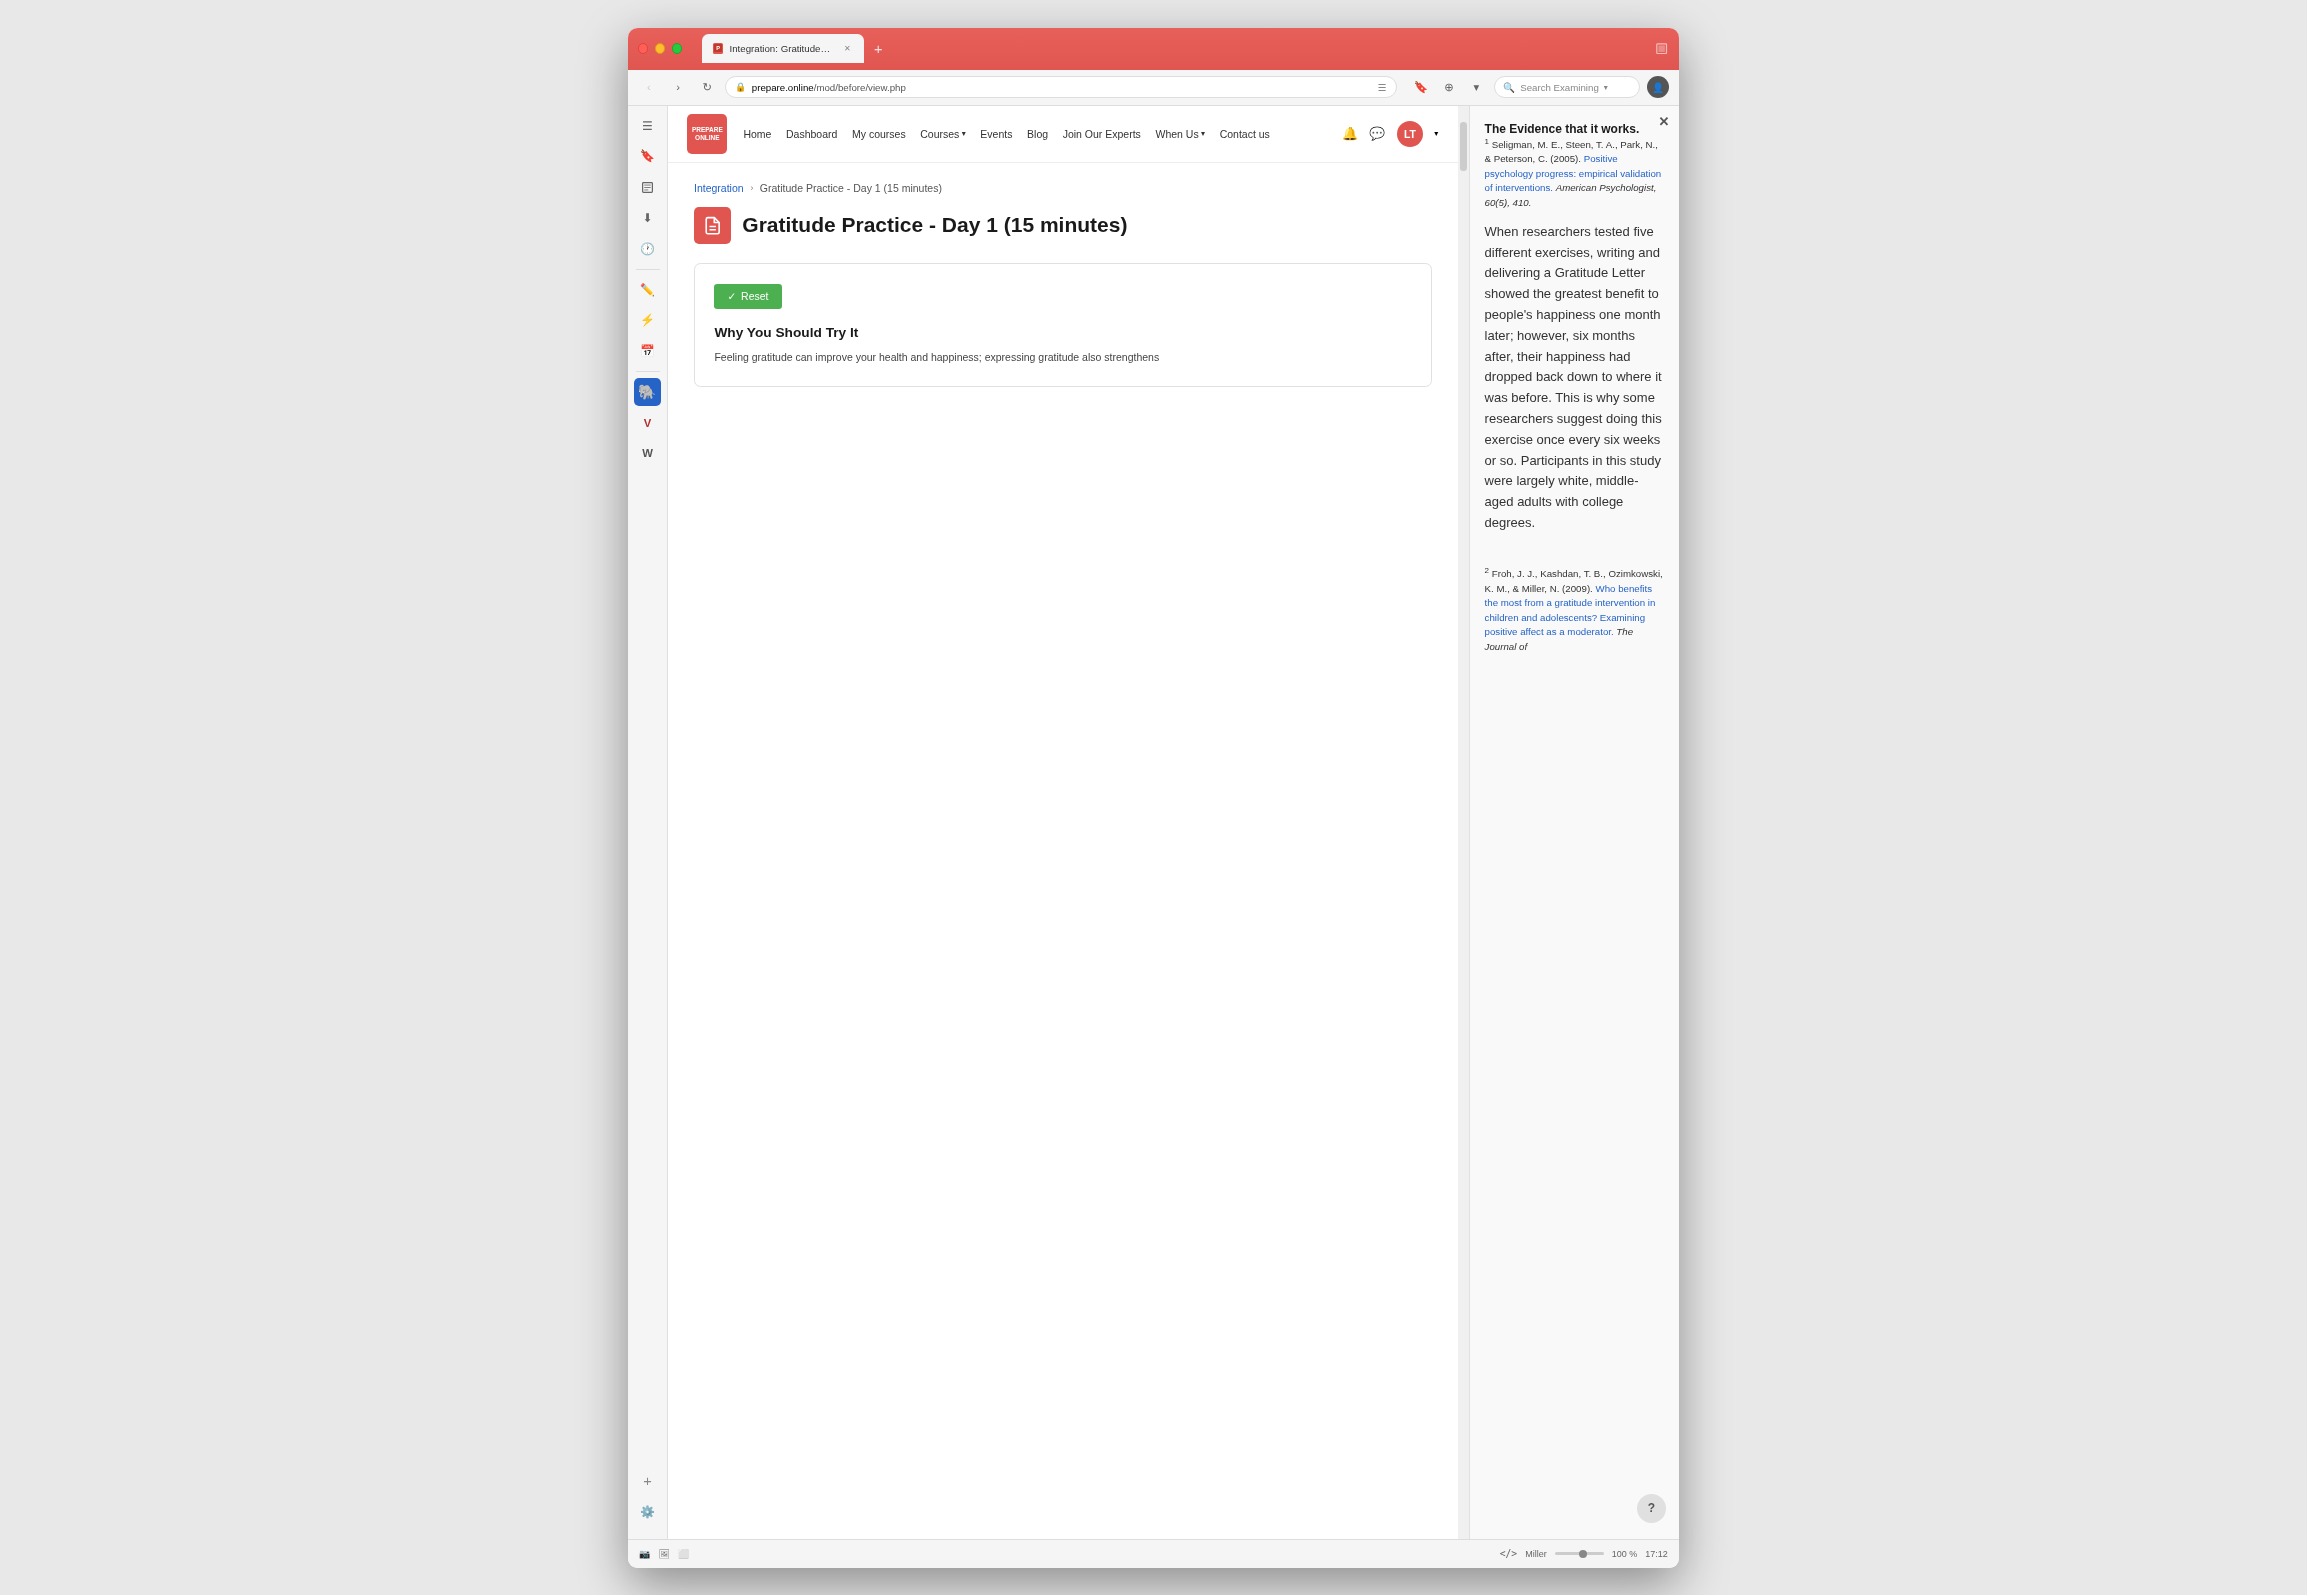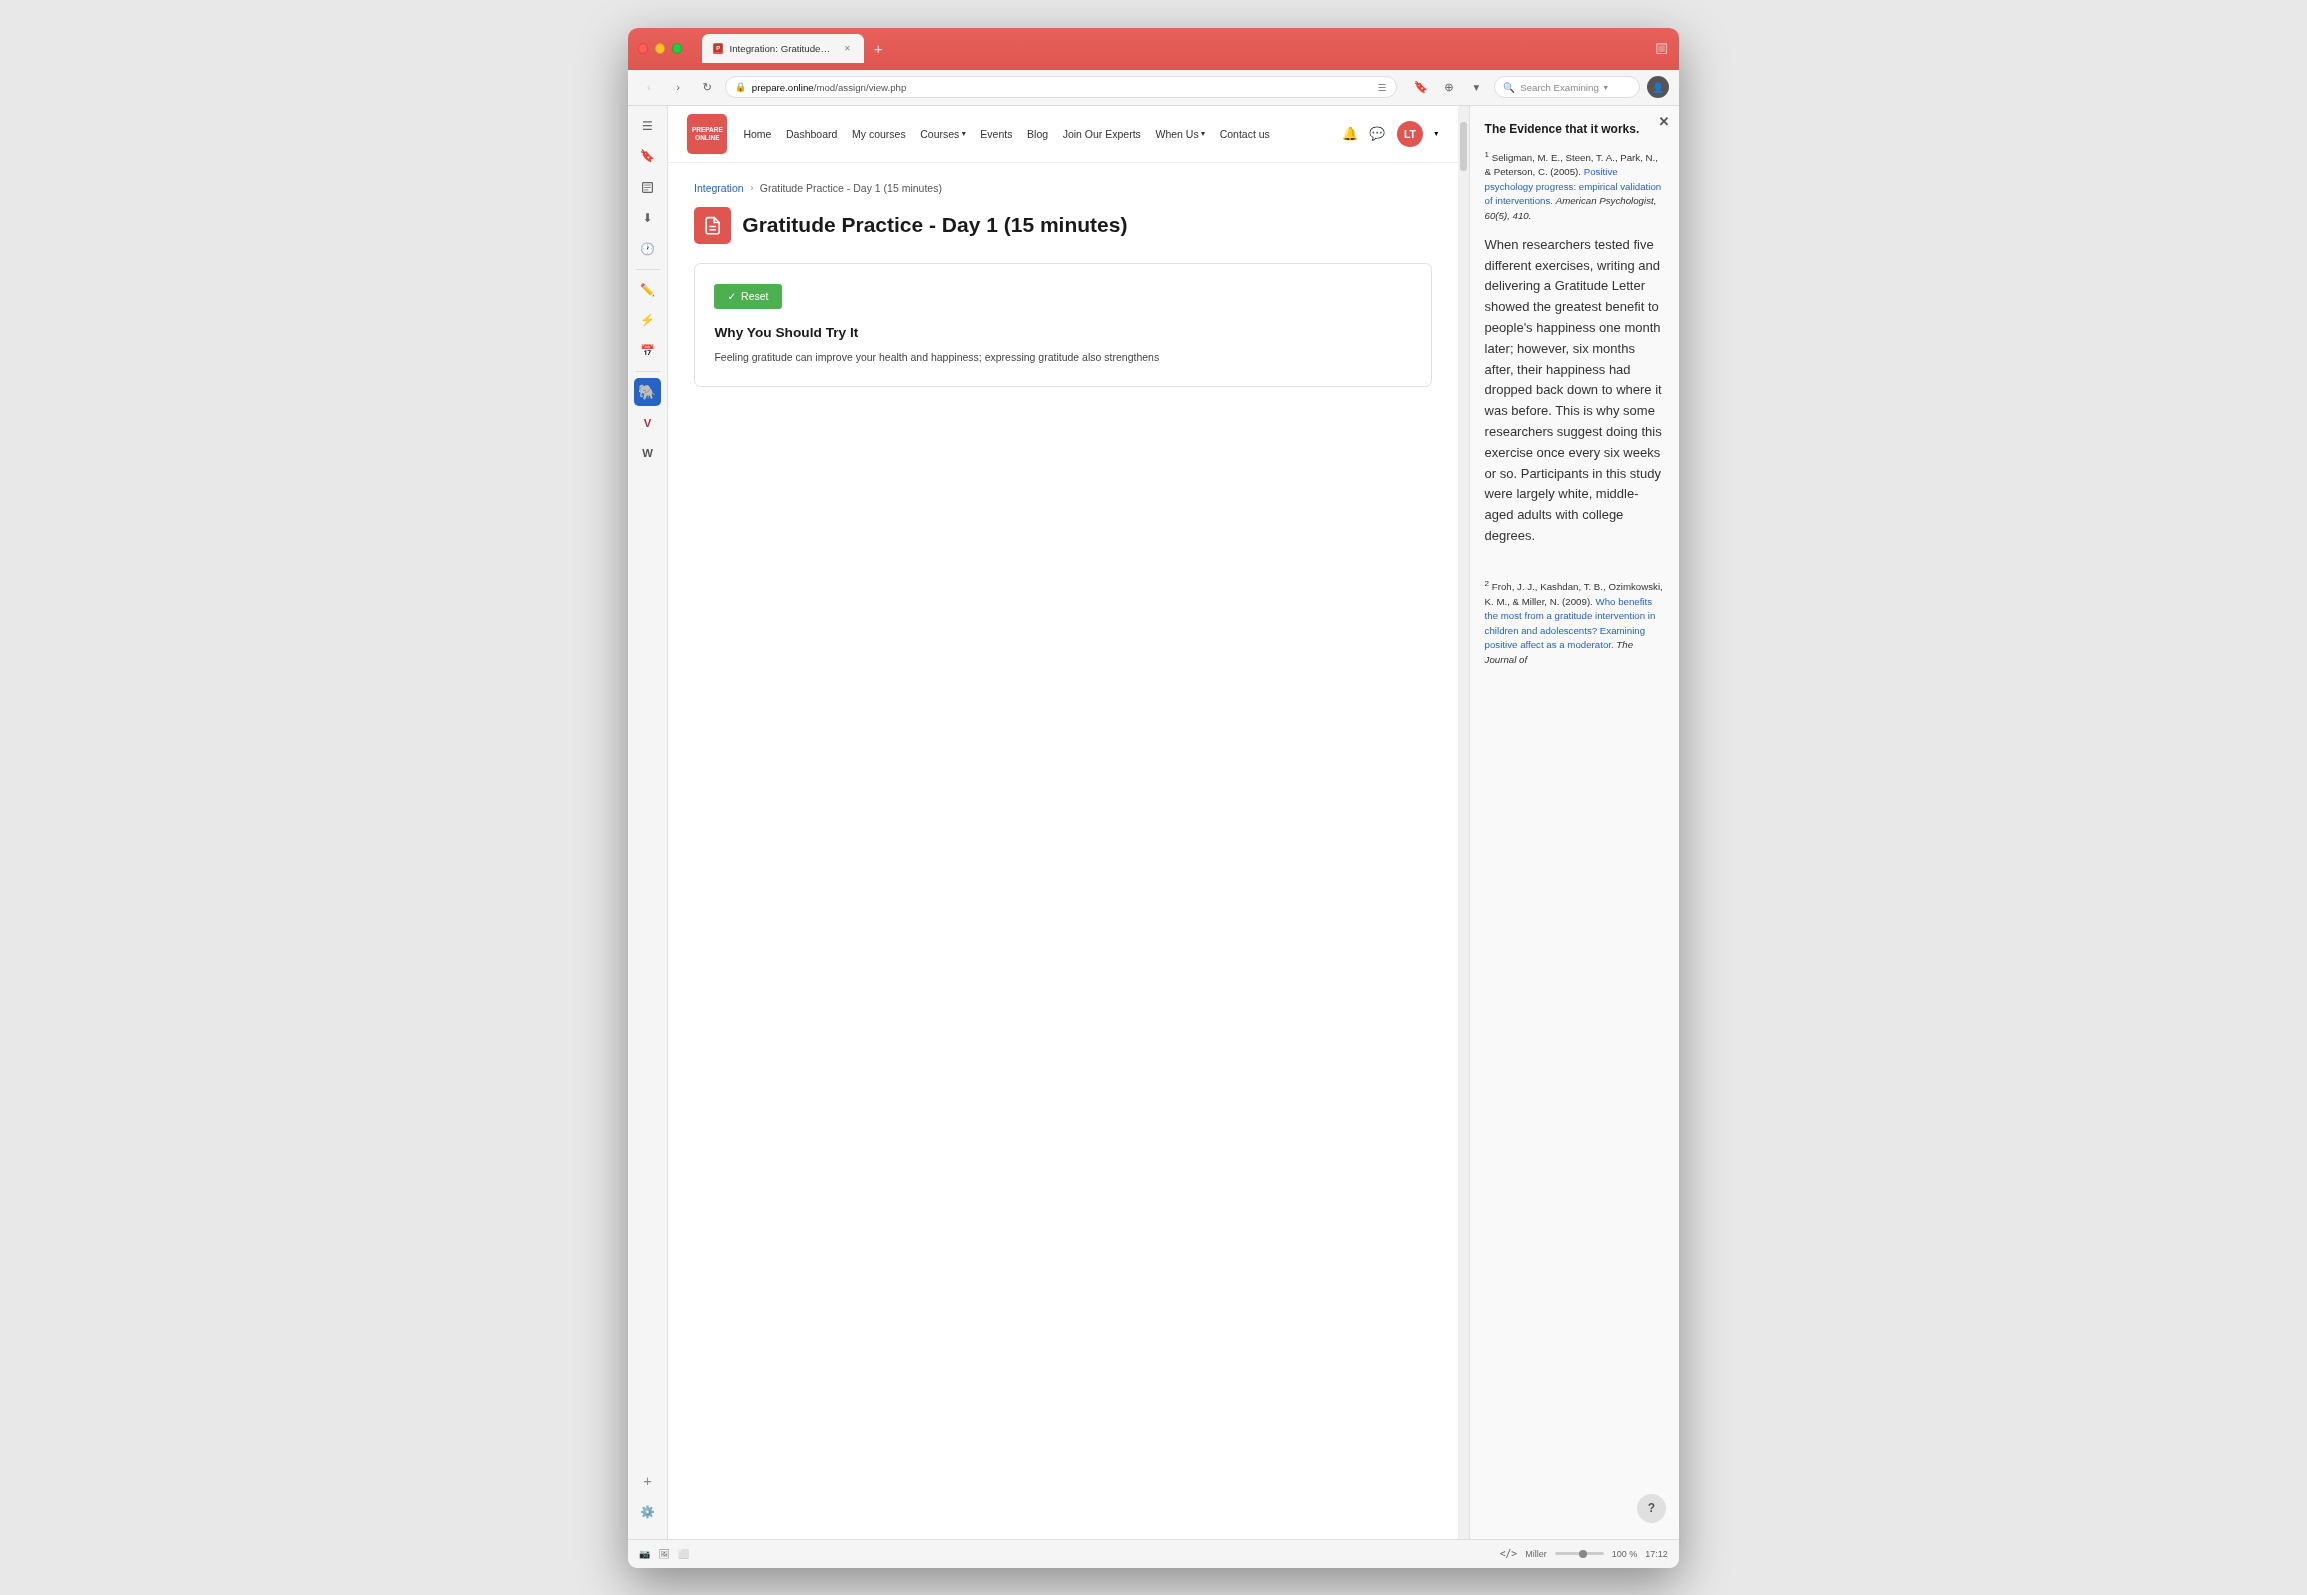--- a/index.html
+++ b/index.html
@@ -489,21 +489,20 @@
       cursor: pointer;
       font-weight: bold;
     }
     .evidence-content {
       padding: 16px 14.6px;
     }
     .evidence-title {
       font-size: 12px;
       font-weight: bold;
       color: #1a1a1a;
-      margin-bottom: 13px;
       padding-right: 16px;
     }
     .evidence-ref {
       margin-bottom: 11.3px;
     }
     .evidence-ref-text {
       font-size: 9.7px;
       color: #333;
       line-height: 1.5;
       margin-bottom: 6.5px;
@@ -612,21 +611,21 @@
       </div>
     </div>
   </div>
 
   <div class="nav-bar">
     <button class="nav-btn disabled">‹</button>
     <button class="nav-btn">›</button>
     <button class="nav-btn">↻</button>
     <div class="address-bar">
       <span class="address-icon">🔒</span>
-      <span class="address-url"><span>prepare.online</span><span style="color:#555;">/mod/assign/view.php</span></span>
+      <span class="address-url"><span>prepare.online</span><span style="color:#555;">/mod/before/view.php</span></span>
       <div class="reader-icon">☰</div>
     </div>
     <div class="nav-tools">
       <div class="nav-btn">🔖</div>
       <div class="nav-btn">⊕</div>
       <div class="nav-btn">▾</div>
     </div>
     <div class="search-bar">
       <span>🔍</span>
       <span style="color:#888; font-size:9.7px;">Search Examining</span>

